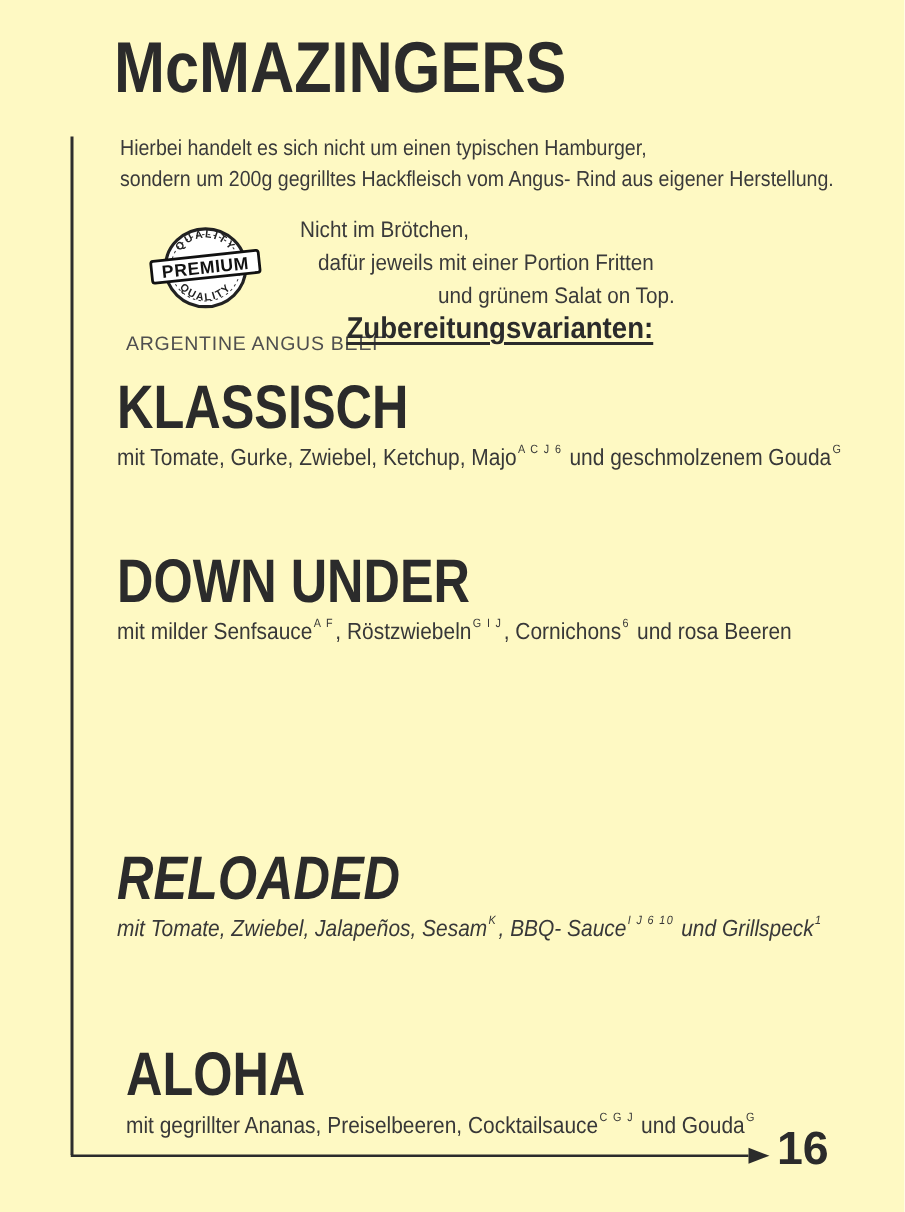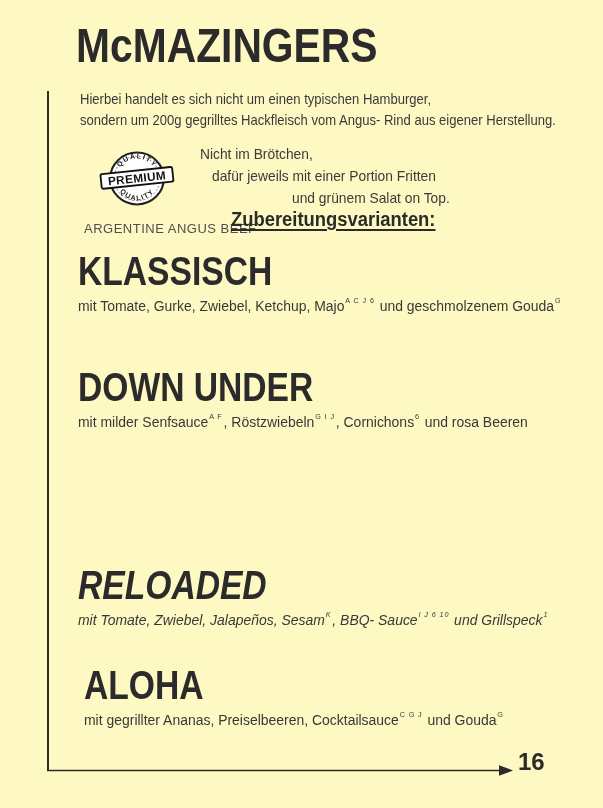--- a/index.html
+++ b/index.html
@@ -81,21 +81,21 @@
     text-underline-offset: 3px;
     transform: scaleX(0.92);
     transform-origin: 0 0;
     white-space: nowrap;
   }
   .item { position: absolute; left: 78px; margin: 0; }
   .item.pos1 { top: 250px; }
   .item.pos2 { top: 335px; margin-top: 31px; }
   .item.pos3 { top: 460px; }
   .item.pos4 { top: 564px; font-style: italic; }
-  .item.pos5 { top: 664px; left: 84px; }
+  .item.pos5 { top: 695px; left: 84px; }
   .item h2 {
     margin: 0;
     font-size: 41px;
     line-height: 1.05;
     font-weight: 700;
     color: #2b2b2b;
     transform: scaleX(0.82);
     transform-origin: 0 0;
     white-space: nowrap;
   }
@@ -114,21 +114,21 @@
     position: relative;
     top: -8px;
     margin: 0 1px 0 1px;
     color: #383838;
   }
   .bottom-arrow { position: absolute; left: 47px; top: 762px; }
   .page-number {
     position: absolute;
     left: 518px;
     top: 748px;
-    font-size: 24px;
+    font-size: 31px;
     font-weight: 700;
     color: #2b2b2b;
   }
 </style>
 </head>
 <body>
 
 <div class="page">
 
   <h1 class="title">McMAZINGERS</h1>

